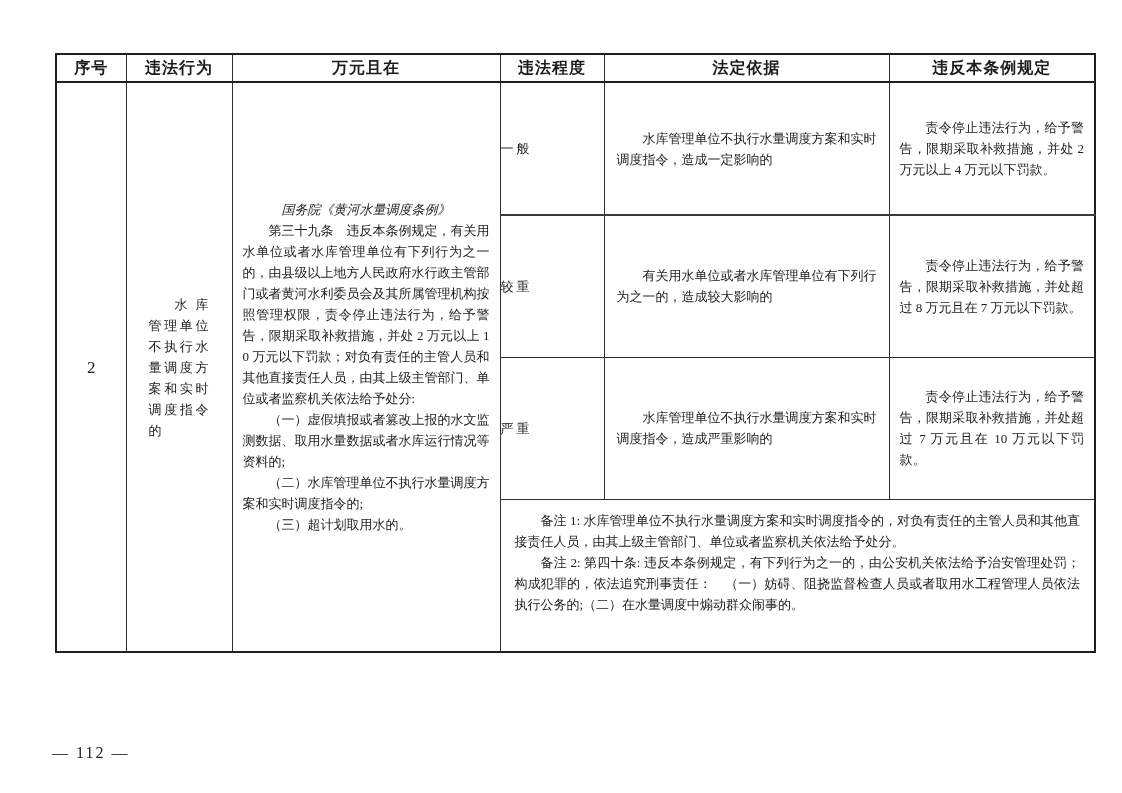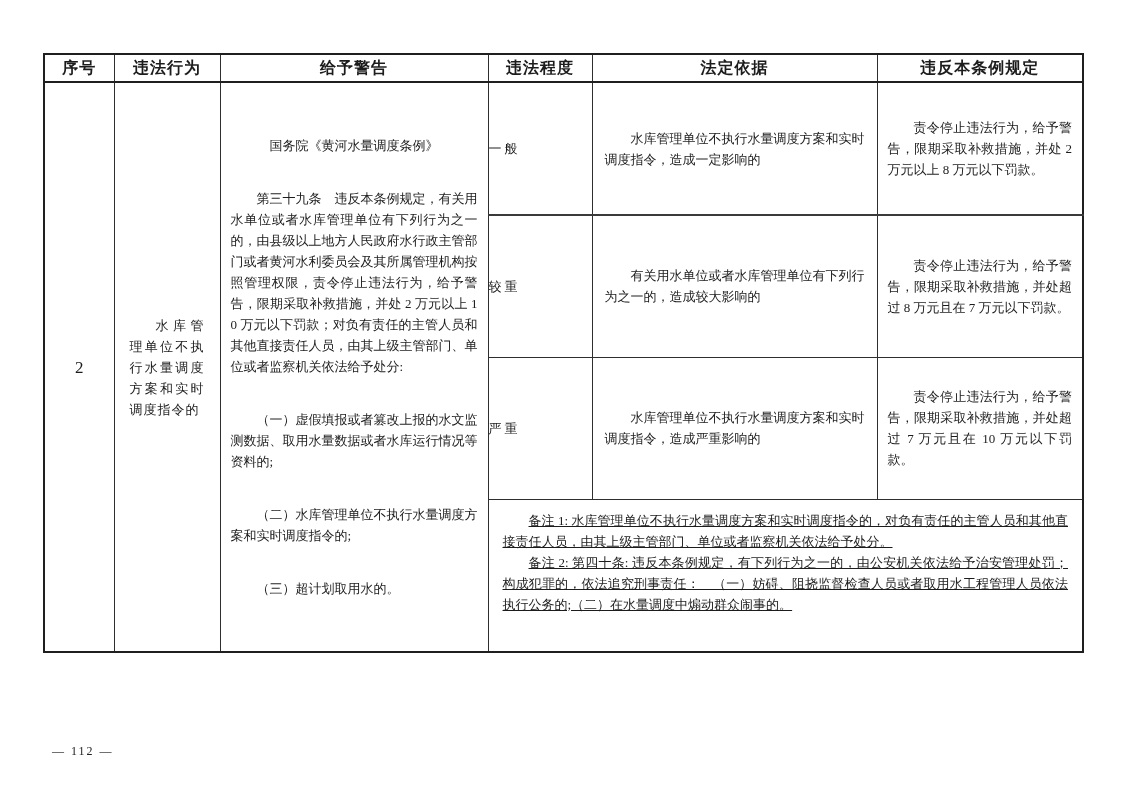--- a/index.html
+++ b/index.html
@@ -10,59 +10,59 @@
     color: #1c1c1c;
   }
   .page {
     position: relative;
     width: 1122px; height: 793px;
     background: #ffffff;
     overflow: hidden;
   }
   table.law-table {
     position: absolute;
-    left: 43px; top: 53px;
+    left: 55px; top: 53px;
     width: 1039px;
     border-collapse: collapse;
     table-layout: fixed;
   }
   table.law-table, table.law-table th, table.law-table td {
     border: 1px solid #2e2e2e;
   }
   table.law-table { border: 2px solid #1f1f1f; }
   th.hdr {
     font-family: "Liberation Sans", "DejaVu Sans", sans-serif;
     font-weight: bold;
     font-size: 16px;
     text-align: center;
     vertical-align: middle;
     border-bottom: 2px solid #1f1f1f !important;
     padding: 2px 2px;
     letter-spacing: 1px;
   }
   td { vertical-align: middle; font-size: 13px; line-height: 21px; }
   td.serial-cell { text-align: center; font-size: 17px; font-family: "Liberation Serif", serif; }
-  td.behavior-cell { padding: 6px 15px; }
+  td.behavior-cell { padding: 6px 22px; }
   td.behavior-cell .jpara { text-align: justify; text-indent: 2em; letter-spacing: 1px; word-break: break-all; }
   td.legal-cell { padding: 8px 10px; }
-  td.legal-cell .title { text-align: center; margin-bottom: 0; }
-  td.legal-cell .para { text-align: justify; text-indent: 2em; word-break: break-all; margin-top: 32px; }
+  td.legal-cell .title { text-align: center; margin-bottom: 0; font-style: italic; }
+  td.legal-cell .para { text-align: justify; text-indent: 2em; word-break: break-all; }
   td.degree-cell { text-align: left; letter-spacing: 3px; }
   td.cond-cell, td.penalty-cell { padding: 12px 12px; }
   td.cond-cell .para, td.penalty-cell .para {
     text-align: justify; text-indent: 2em; word-break: break-all;
   }
   td.penalty-cell { padding: 6px 10px; }
   tr.subrow-2 td { border-top: 2px solid #3a3a3a; }
   td.notes-cell { padding: 10px 14px; vertical-align: top; }
-  td.notes-cell .para { text-align: justify; text-indent: 2em; word-break: break-all; text-decoration: underline; }
+  td.notes-cell .para { text-align: justify; text-indent: 2em; word-break: break-all; }
   .page-number {
     position: absolute;
     left: 52px; top: 744px;
-    font-size: 12px;
+    font-size: 16px;
     letter-spacing: 2px;
     color: #222;
     font-family: "Liberation Serif", "DejaVu Serif", serif;
   }
 </style>
 </head>
 <body>
 
 <div class="page">
 
@@ -72,21 +72,21 @@
       <col style="width:106px">
       <col style="width:268px">
       <col style="width:104px">
       <col style="width:285px">
       <col style="width:206px">
     </colgroup>
     <tbody>
         <tr style="height:28px">
       <th class="hdr">序号</th>
       <th class="hdr">违法行为</th>
-      <th class="hdr">给予警告</th>
+      <th class="hdr">万元且在</th>
       <th class="hdr">违法程度</th>
       <th class="hdr">法定依据</th>
       <th class="hdr">违反本条例规定</th>
     </tr>
 
     <tr style="height:133px">
       <td class="serial-cell" rowspan="4">2</td>
       <td class="behavior-cell" rowspan="4">
         <div class="jpara">水库管理单位不执行水量调度方案和实时调度指令的</div>
       </td>
@@ -95,21 +95,21 @@
         <div class="para">第三十九条　违反本条例规定，有关用水单位或者水库管理单位有下列行为之一的，由县级以上地方人民政府水行政主管部门或者黄河水利委员会及其所属管理机构按照管理权限，责令停止违法行为，给予警告，限期采取补救措施，并处 2 万元以上 10 万元以下罚款；对负有责任的主管人员和其他直接责任人员，由其上级主管部门、单位或者监察机关依法给予处分:</div>
         <div class="para">（一）虚假填报或者篡改上报的水文监测数据、取用水量数据或者水库运行情况等资料的;</div>
         <div class="para">（二）水库管理单位不执行水量调度方案和实时调度指令的;</div>
         <div class="para">（三）超计划取用水的。</div>
       </td>
       <td class="degree-cell">一般</td>
       <td class="cond-cell">
         <div class="para">水库管理单位不执行水量调度方案和实时调度指令，造成一定影响的</div>
       </td>
       <td class="penalty-cell">
-        <div class="para">责令停止违法行为，给予警告，限期采取补救措施，并处 2 万元以上 8 万元以下罚款。</div>
+        <div class="para">责令停止违法行为，给予警告，限期采取补救措施，并处 2 万元以上 4 万元以下罚款。</div>
       </td>
     </tr>
 
     <tr style="height:142px" class="subrow-2">
       <td class="degree-cell">较重</td>
       <td class="cond-cell">
         <div class="para">有关用水单位或者水库管理单位有下列行为之一的，造成较大影响的</div>
       </td>
       <td class="penalty-cell">
         <div class="para">责令停止违法行为，给予警告，限期采取补救措施，并处超过 8 万元且在 7 万元以下罚款。</div>

